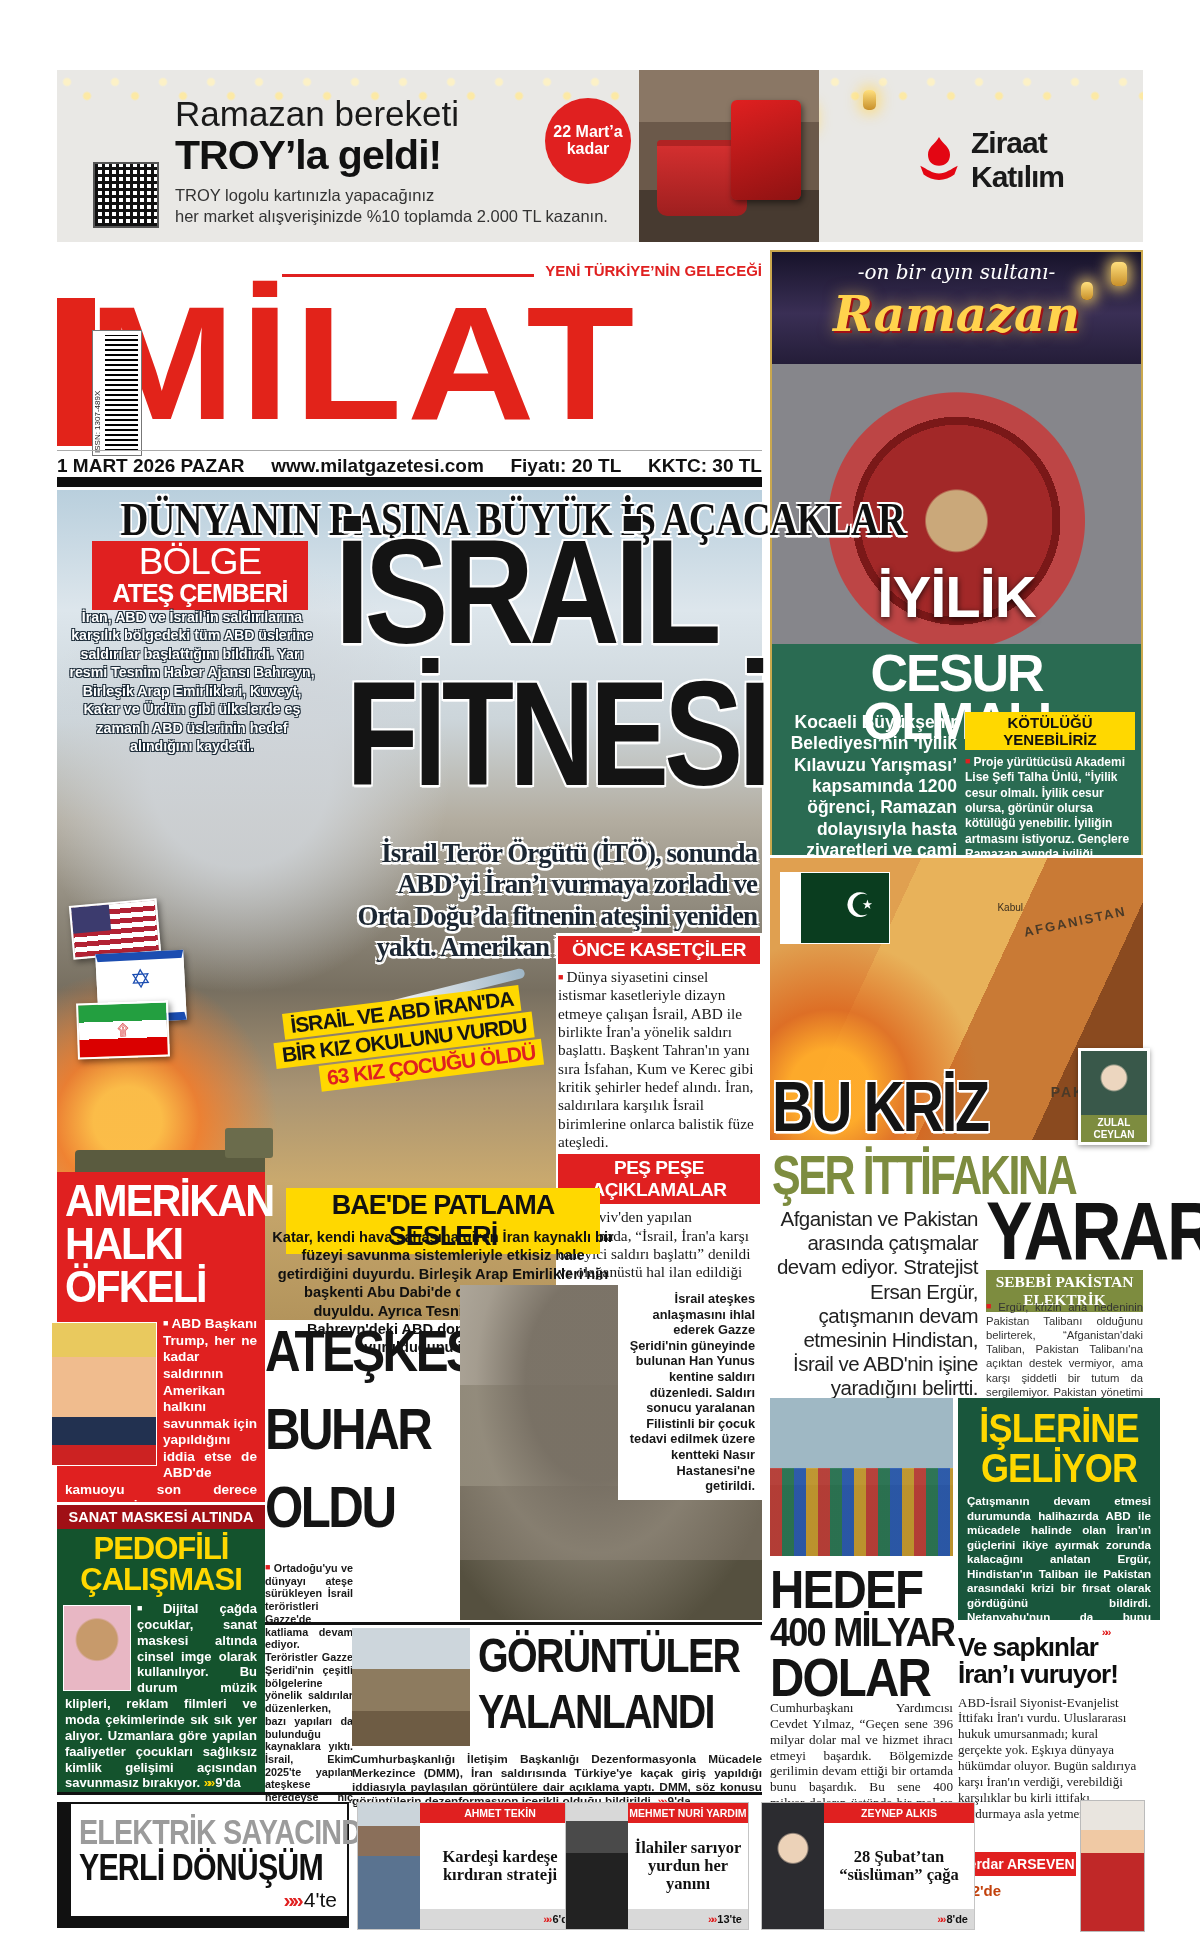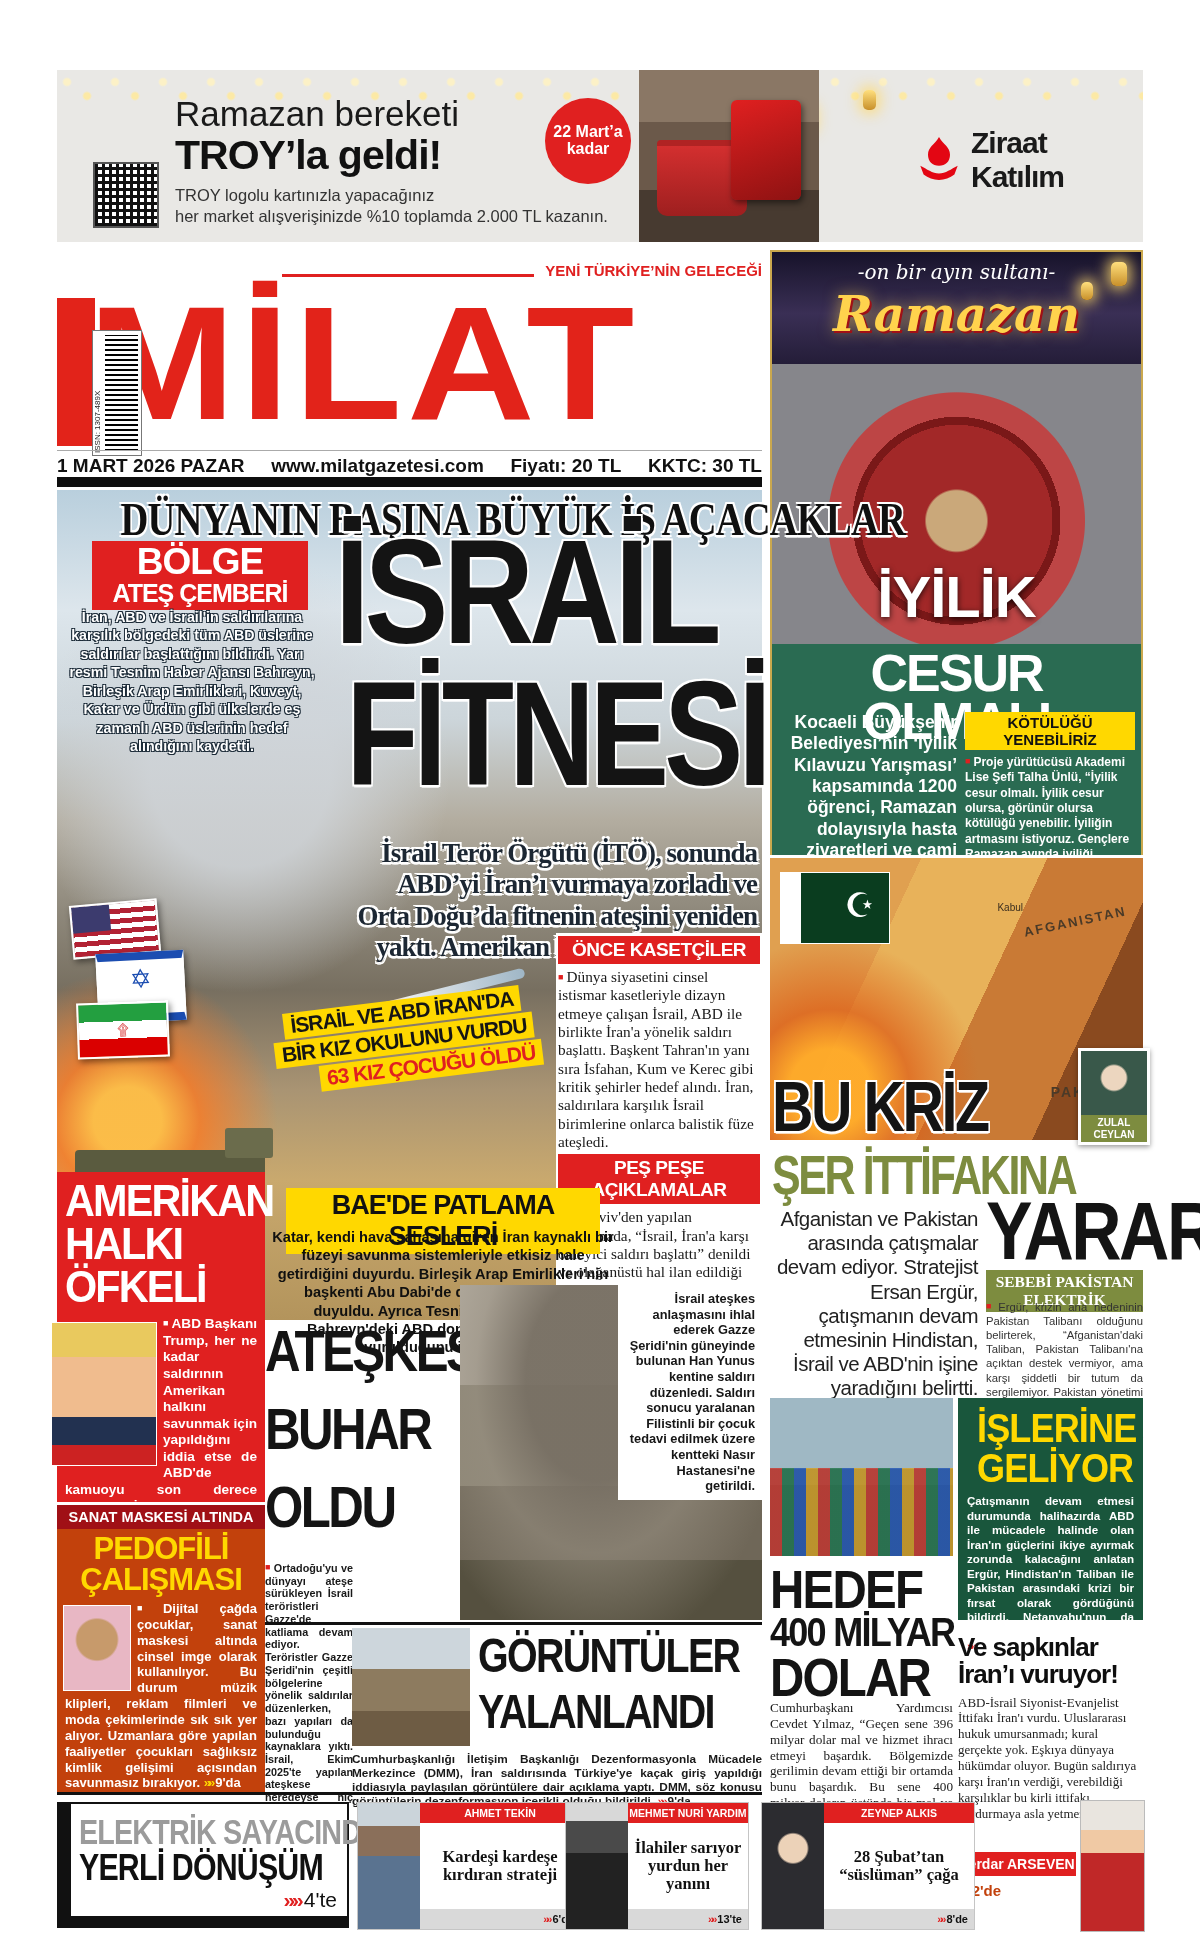--- a/index.html
+++ b/index.html
@@ -82,21 +82,21 @@
   .flag-us{left:14px;top:412px;width:84px;height:50px;transform:rotate(-5deg);
     background:linear-gradient(#3c3b6e,#3c3b6e) 0 0/38px 26px no-repeat,
                repeating-linear-gradient(0deg,#b22234 0 5px,#fff 5px 10px);}
   .flag-il{left:40px;top:462px;width:84px;height:54px;transform:rotate(-3deg);background:#fff;
     border-top:8px solid #1b4db1;border-bottom:8px solid #1b4db1;color:#1b4db1;font-size:26px;line-height:38px;text-align:center;}
   .flag-ir{left:20px;top:512px;width:88px;height:52px;transform:rotate(-2deg);
     background:linear-gradient(180deg,#239f40 0 33%,#fff 33% 66%,#da0000 66%);color:#c00;font-size:15px;line-height:52px;text-align:center;}
   .kicker{left:57px;top:492px;width:705px;font-family:"Liberation Serif",serif;font-weight:bold;font-size:47px;
     letter-spacing:-1px;color:#101010;transform:scaleX(.82);transform-origin:center top;}
   .bolge{left:92px;top:541px;width:216px;background:#e02020;color:#fff;text-align:center;padding:2px 0 4px;}
-  .bolge-l1{font-size:37px;font-weight:bold;letter-spacing:-1px;line-height:1;}
+  .bolge-l1{font-size:37px;font-weight:normal;letter-spacing:-1px;line-height:1;}
   .bolge-l2{font-size:25px;font-weight:bold;letter-spacing:-1px;line-height:1.05;}
   .bolge-body{left:66px;top:608px;width:252px;font-weight:bold;font-size:14.2px;line-height:1.3;text-align:center;}
   .israil{left:300px;top:518px;width:462px;font-size:148px;color:#141414;letter-spacing:-6px;
     transform:scaleX(.85);transform-origin:center top;line-height:1;}
   .fitnesi{left:300px;top:660px;width:462px;font-size:148px;color:#141414;letter-spacing:-6px;
     transform:scaleX(.8);transform-origin:center top;line-height:1;}
   .deck{left:352px;top:838px;width:405px;font-family:"Liberation Serif",serif;font-weight:bold;font-size:27px;
     line-height:1.16;color:#1c2733;text-align:right;letter-spacing:-1px;}
   .pl-rot{left:282px;top:1014px;width:330px;transform:rotate(-7deg);transform-origin:left top;}
   .pl-line{display:inline-block;background:#ffd800;color:#151515;font-weight:bold;font-size:21px;padding:1px 7px;letter-spacing:-1px;}
@@ -109,21 +109,21 @@
   .amk{left:57px;top:1172px;width:208px;height:330px;background:#e02020;box-sizing:border-box;padding:8px 8px 0;}
   .amk-t{color:#fff;font-size:45px;letter-spacing:-2px;transform:scaleX(.92);transform-origin:left top;line-height:.95;}
   .amk-body{color:#fff;font-weight:bold;font-size:13.6px;line-height:1.22;margin-top:8px;text-align:justify;}
   .trump{float:left;width:104px;height:142px;margin:6px 6px 0 -14px;border:1px solid #fff;
     background:linear-gradient(180deg,#e9c95e 0 24%,#f0bc8e 24% 66%,#223150 66% 86%,#c22 86%);}
   
   .bae-h{left:286px;top:1188px;width:314px;text-align:center;}
   .bae-h span{display:inline-block;background:#ffd800;color:#111;font-weight:bold;font-size:27px;letter-spacing:-1px;padding:2px 10px;}
   .bae-body{left:272px;top:1228px;width:342px;font-weight:bold;font-size:14.6px;line-height:1.26;text-align:center;color:#101010;}
   
-  .ped{left:57px;top:1505px;width:208px;height:290px;background:#c2410c;box-sizing:border-box;padding:0 8px;}
+  .ped{left:57px;top:1505px;width:208px;height:290px;background:#14532d;box-sizing:border-box;padding:0 8px;}
   .ped-kicker{background:#a01016;color:#fff;font-weight:bold;font-size:14.5px;text-align:center;margin:0 -8px;padding:4px 0;}
   .ped-t{color:#ffd800;font-size:31px;letter-spacing:-1px;text-align:center;line-height:1;}
   .ped-body{color:#fff;font-weight:bold;font-size:13px;line-height:1.22;margin-top:6px;text-align:justify;}
   .teddy{float:left;width:66px;height:84px;margin:4px 6px 0 -2px;border:1px solid #fff;
     background:radial-gradient(circle at 50% 40%,#c79a6b 0 20px,#e8b7c4 22px);}
   
   .atk-t{left:265px;top:1322px;font-size:58px;color:#141414;letter-spacing:-3px;transform:scaleX(.85);transform-origin:left top;line-height:1;}
   .atk-body{left:265px;top:1562px;width:88px;font-weight:bold;font-size:10.8px;line-height:1.18;text-align:justify;color:#191919;}
   
   .gaza{left:460px;top:1285px;width:302px;height:335px;
@@ -152,21 +152,21 @@
   .bk-lead{left:772px;top:1207px;width:206px;font-size:20.5px;line-height:1.18;color:#222;text-align:right;letter-spacing:-.5px;}
   .bk-t3{left:986px;top:1190px;font-size:82px;color:#141414;letter-spacing:-3px;transform:scaleX(.85);transform-origin:left top;line-height:1;}
   .bk-sub{left:986px;top:1270px;width:157px;background:#7d8c3f;color:#fff;font-family:"Liberation Serif",serif;
     font-weight:bold;font-size:15.5px;text-align:center;padding:3px 0;}
   .bk-body{left:986px;top:1300px;width:157px;font-size:11.3px;line-height:1.25;color:#333;text-align:justify;}
   .hedef-photo{left:770px;top:1398px;width:183px;height:158px;
     background:repeating-linear-gradient(90deg,rgba(200,60,50,.85) 0 12px,rgba(40,120,80,.85) 12px 24px,rgba(40,90,180,.85) 24px 36px,rgba(210,160,40,.85) 36px 48px) 0 70px/100% 88px no-repeat,
       linear-gradient(180deg,#9fb8c4 0 45%,#51646f 45% 55%,#37434b 55%);}
   .hedef-t{left:770px;font-size:54px;color:#141414;letter-spacing:-2px;transform:scaleX(.88);transform-origin:left top;line-height:1;}
   .hedef-body{left:770px;top:1700px;width:183px;font-family:"Liberation Serif",serif;font-size:13.2px;line-height:1.2;color:#191919;text-align:justify;}
-  .isl{left:958px;top:1398px;width:185px;height:222px;background:#19563c;box-sizing:border-box;padding:10px 9px 0;}
+  .isl{left:958px;top:1398px;width:202px;height:222px;background:#19563c;box-sizing:border-box;padding:10px 9px 0;}
   .isl-t{color:#ffd800;font-size:41px;letter-spacing:-1px;transform:scaleX(.88);transform-origin:center top;text-align:center;line-height:.98;}
   .isl-body{color:#fff;font-weight:bold;font-size:11.6px;line-height:1.25;margin-top:6px;text-align:justify;}
   .sap{left:958px;top:1634px;width:185px;}
   .sap-t{font-size:26px;font-weight:bold;letter-spacing:-1px;line-height:1.05;color:#0e0e0e;}
   .sap-body{font-family:"Liberation Serif",serif;font-size:13px;line-height:1.22;color:#222;margin-top:6px;width:185px;}
   .sap-author{left:958px;top:1852px;width:118px;height:24px;line-height:24px;font-size:14px;}
   .sap-photo{left:1080px;top:1800px;width:63px;height:130px;border:1px solid #bbb;
     background:linear-gradient(180deg,#e9e5df 0 22%,#f0c9a4 22% 40%,#c02828 40%);}
   .sap-page{left:958px;top:1882px;font-weight:bold;font-size:15px;color:#c2410c;}
   

